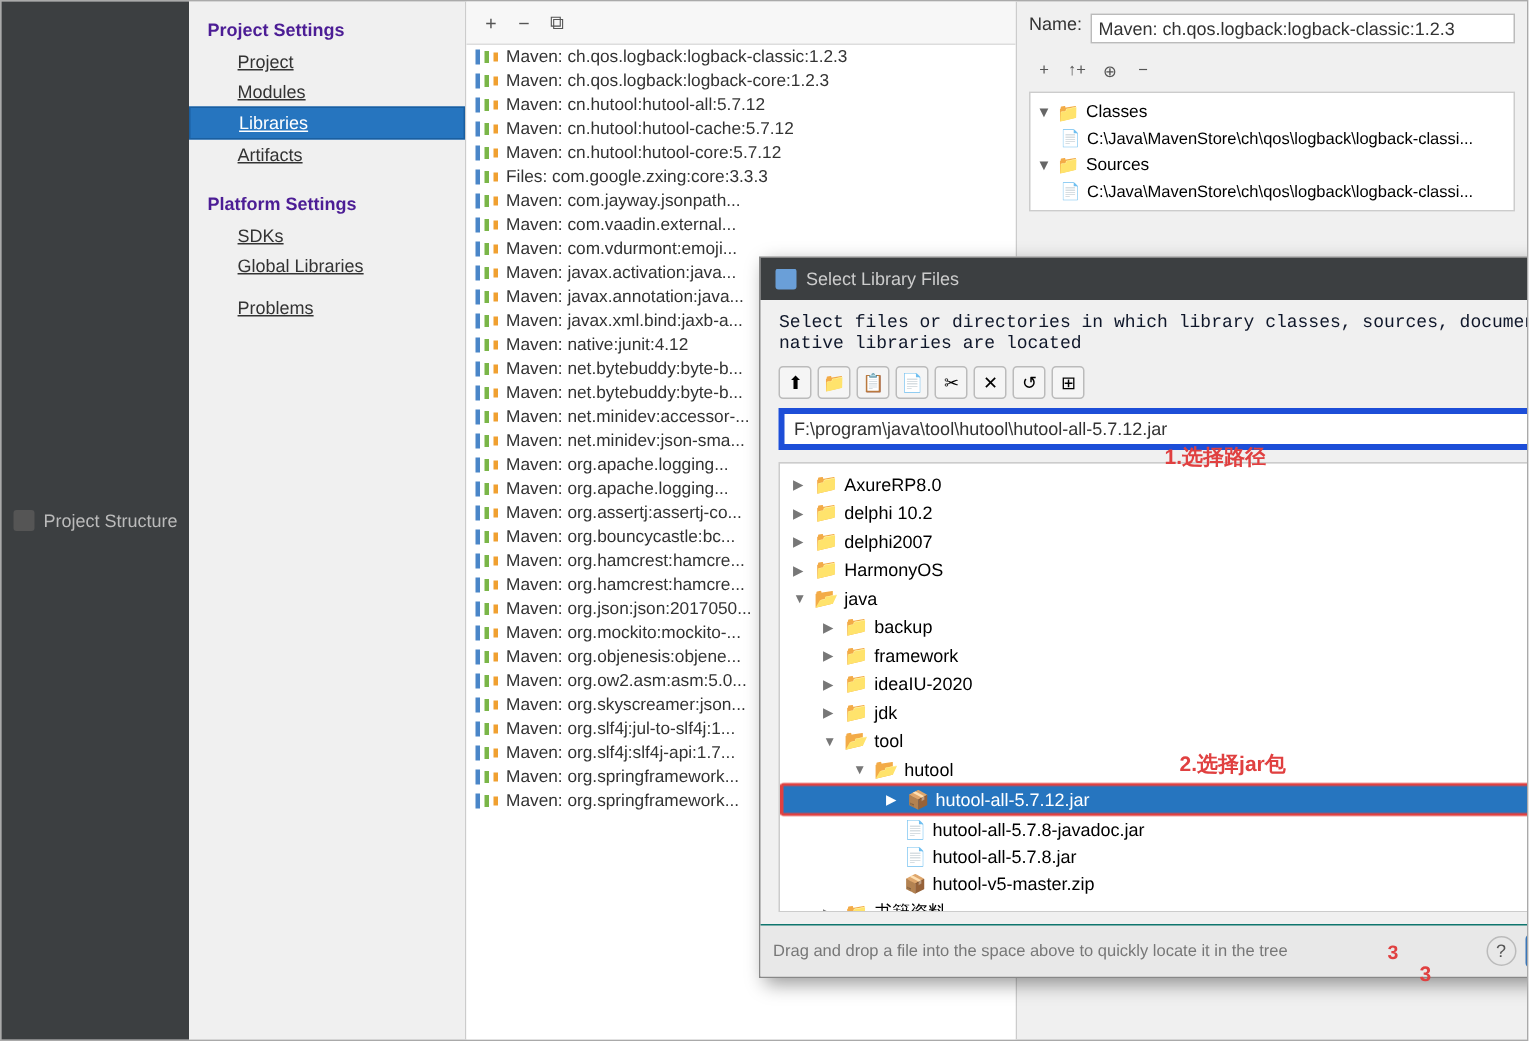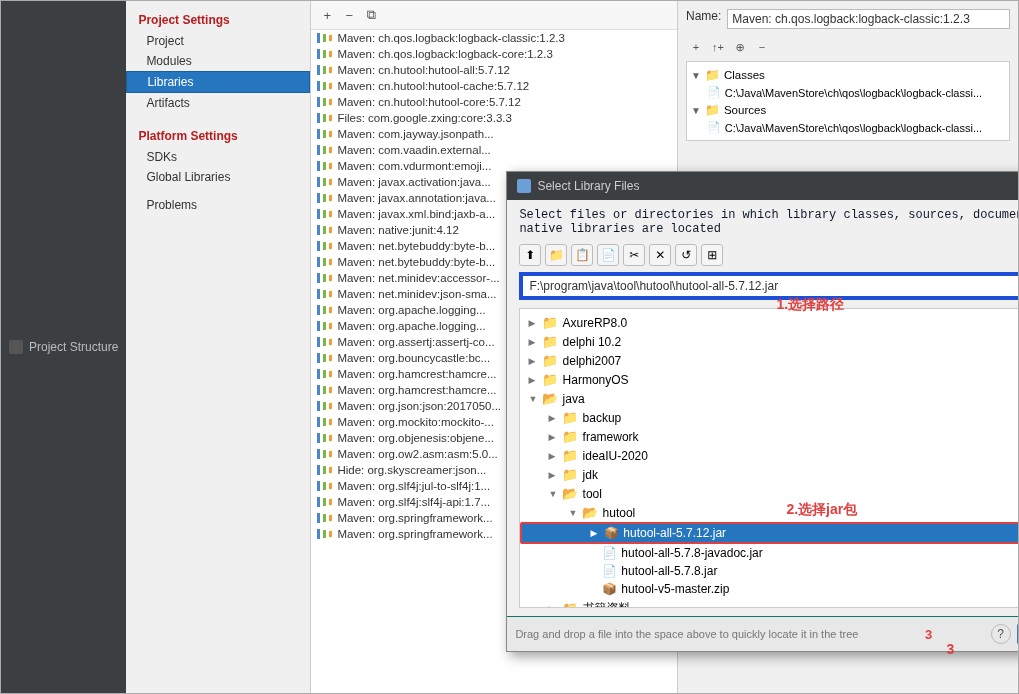--- a/index.html
+++ b/index.html
@@ -7,22 +7,22 @@
     
     .window { width: 1019px; height: 694px; background: #f0f0f0; display: flex; border: 1px solid #aaa; }
     
     .title-bar { background: #3c3f41; color: #bbb; padding: 4px 8px; display: flex; align-items: center; gap: 6px; font-size: 12px; }
     .title-bar-icon { width: 14px; height: 14px; background: #555; border-radius: 2px; }
     
     .main-content { display: flex; flex: 1; overflow: hidden; }
     
     
     .sidebar { width: 185px; background: #f0f0f0; border-right: 1px solid #ccc; padding: 8px 0; overflow-y: auto; }
-    .sidebar-section-title { font-weight: bold; font-size: 12px; padding: 4px 12px; color: #b91c1c; }
-    .sidebar-item { padding: 3px 12px 3px 20px; cursor: pointer; font-size: 12px; color: #333; }
+    .sidebar-section-title { font-weight: bold; font-size: 12px; padding: 4px 12px; color: #4c1d95; }
+    .sidebar-item { padding: 3px 12px 3px 32px; cursor: pointer; font-size: 12px; color: #333; text-decoration: underline; }
     .sidebar-item.active { background: #2675bf; color: white; border: 1px solid #1a5fa0; }
     .sidebar-divider { height: 8px; }
     .sidebar-section-title.platform { margin-top: 4px; }
     
     
     .center-panel { flex: 1; display: flex; flex-direction: column; background: #fff; border-right: 1px solid #ccc; min-width: 0; }
     .toolbar { display: flex; align-items: center; gap: 2px; padding: 4px 6px; border-bottom: 1px solid #ddd; background: #f7f7f7; }
     .toolbar-btn { width: 20px; height: 20px; display: flex; align-items: center; justify-content: center; cursor: pointer; border: none; background: transparent; font-size: 13px; color: #555; border-radius: 3px; }
     
     .library-list { flex: 1; overflow-y: auto; background: #fff; }
@@ -329,21 +329,21 @@
               <span class="lib-bar3"></span>
             </span>
           <span>Maven: org.ow2.asm:asm:5.0...</span>
         </div>
         <div class="library-item">
           <span class="lib-icon">
               <span class="lib-bar"></span>
               <span class="lib-bar2"></span>
               <span class="lib-bar3"></span>
             </span>
-          <span>Hide: org.skyscreamer:json...</span>
+          <span>Maven: org.skyscreamer:json...</span>
         </div>
         <div class="library-item">
           <span class="lib-icon">
               <span class="lib-bar"></span>
               <span class="lib-bar2"></span>
               <span class="lib-bar3"></span>
             </span>
           <span>Maven: org.slf4j:jul-to-slf4j:1...</span>
         </div>
         <div class="library-item">

